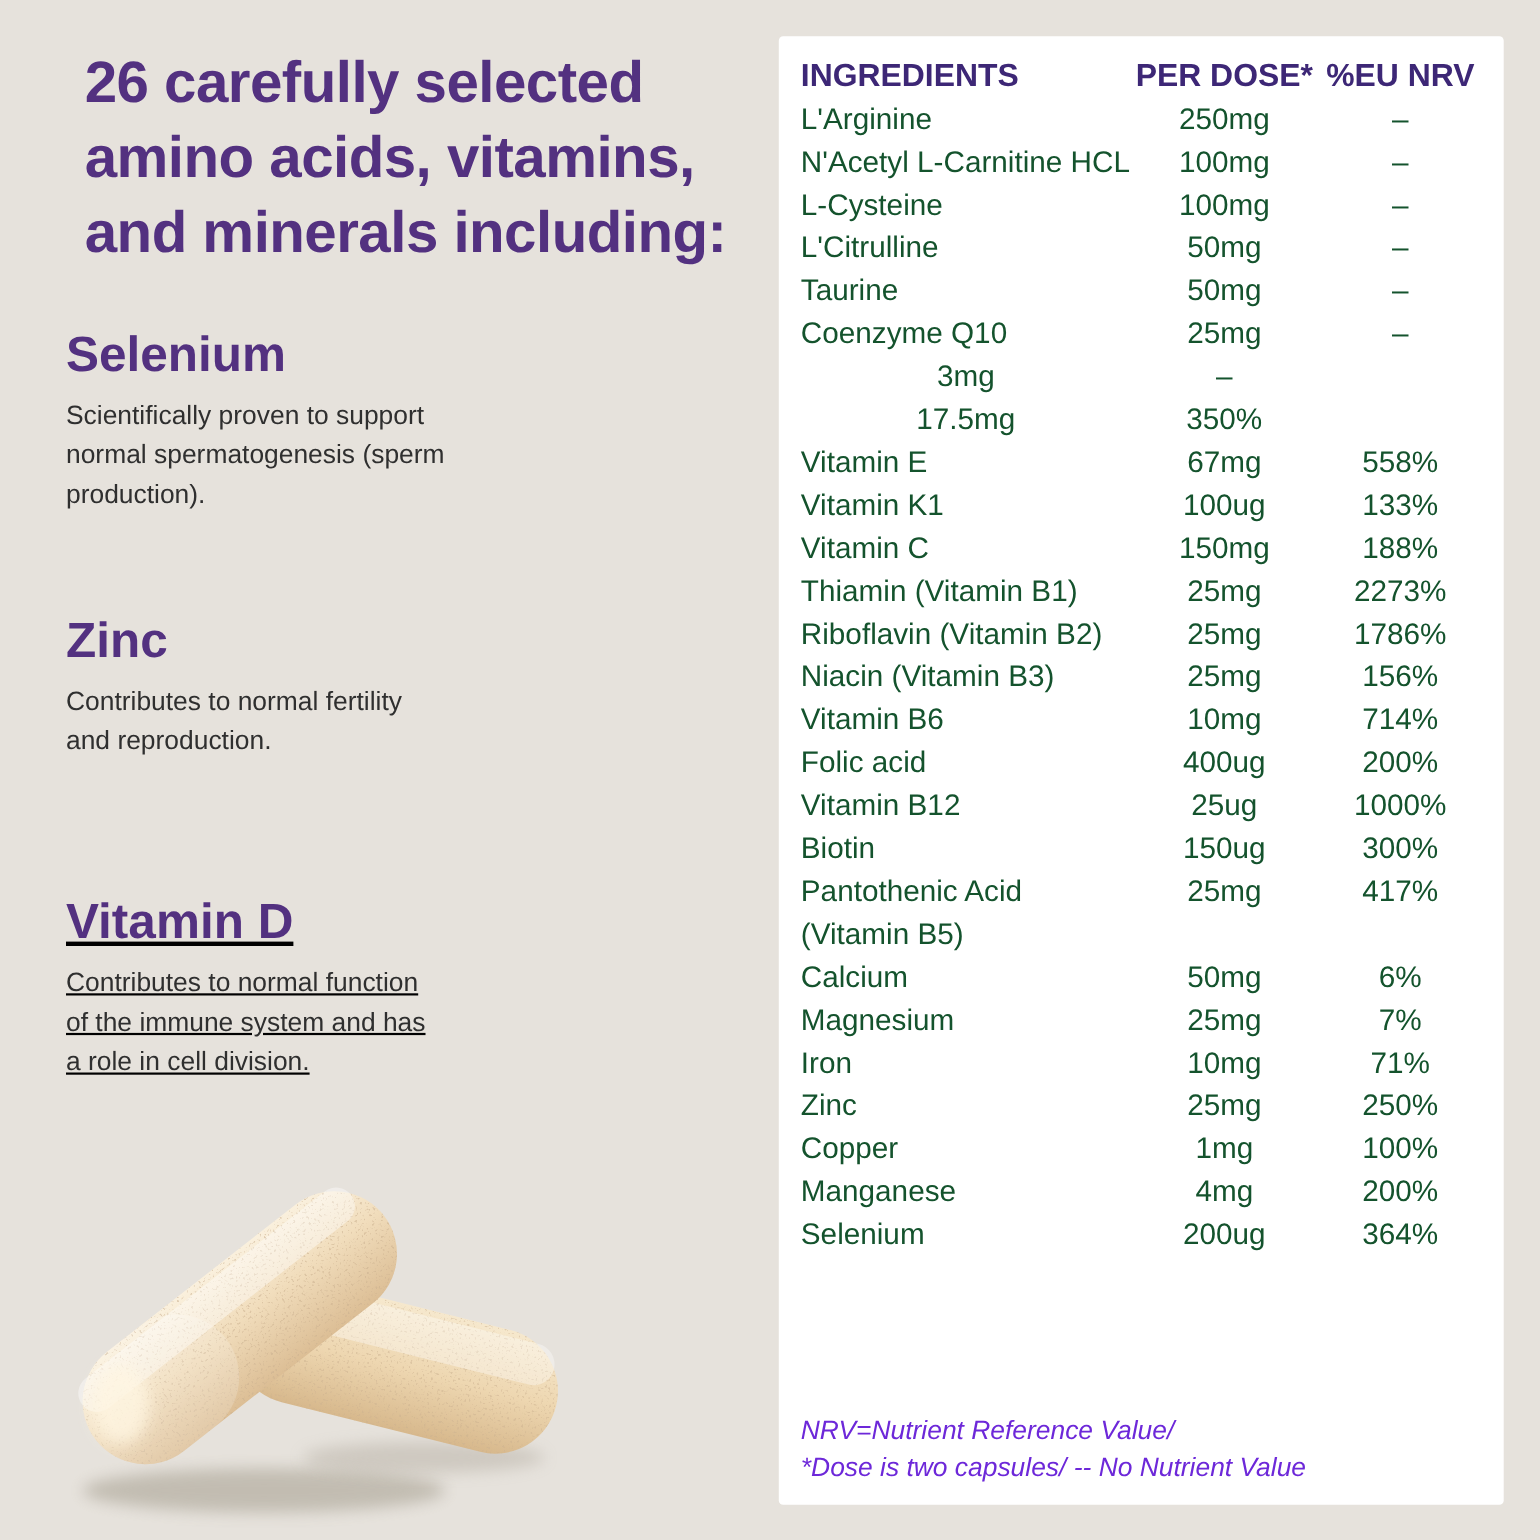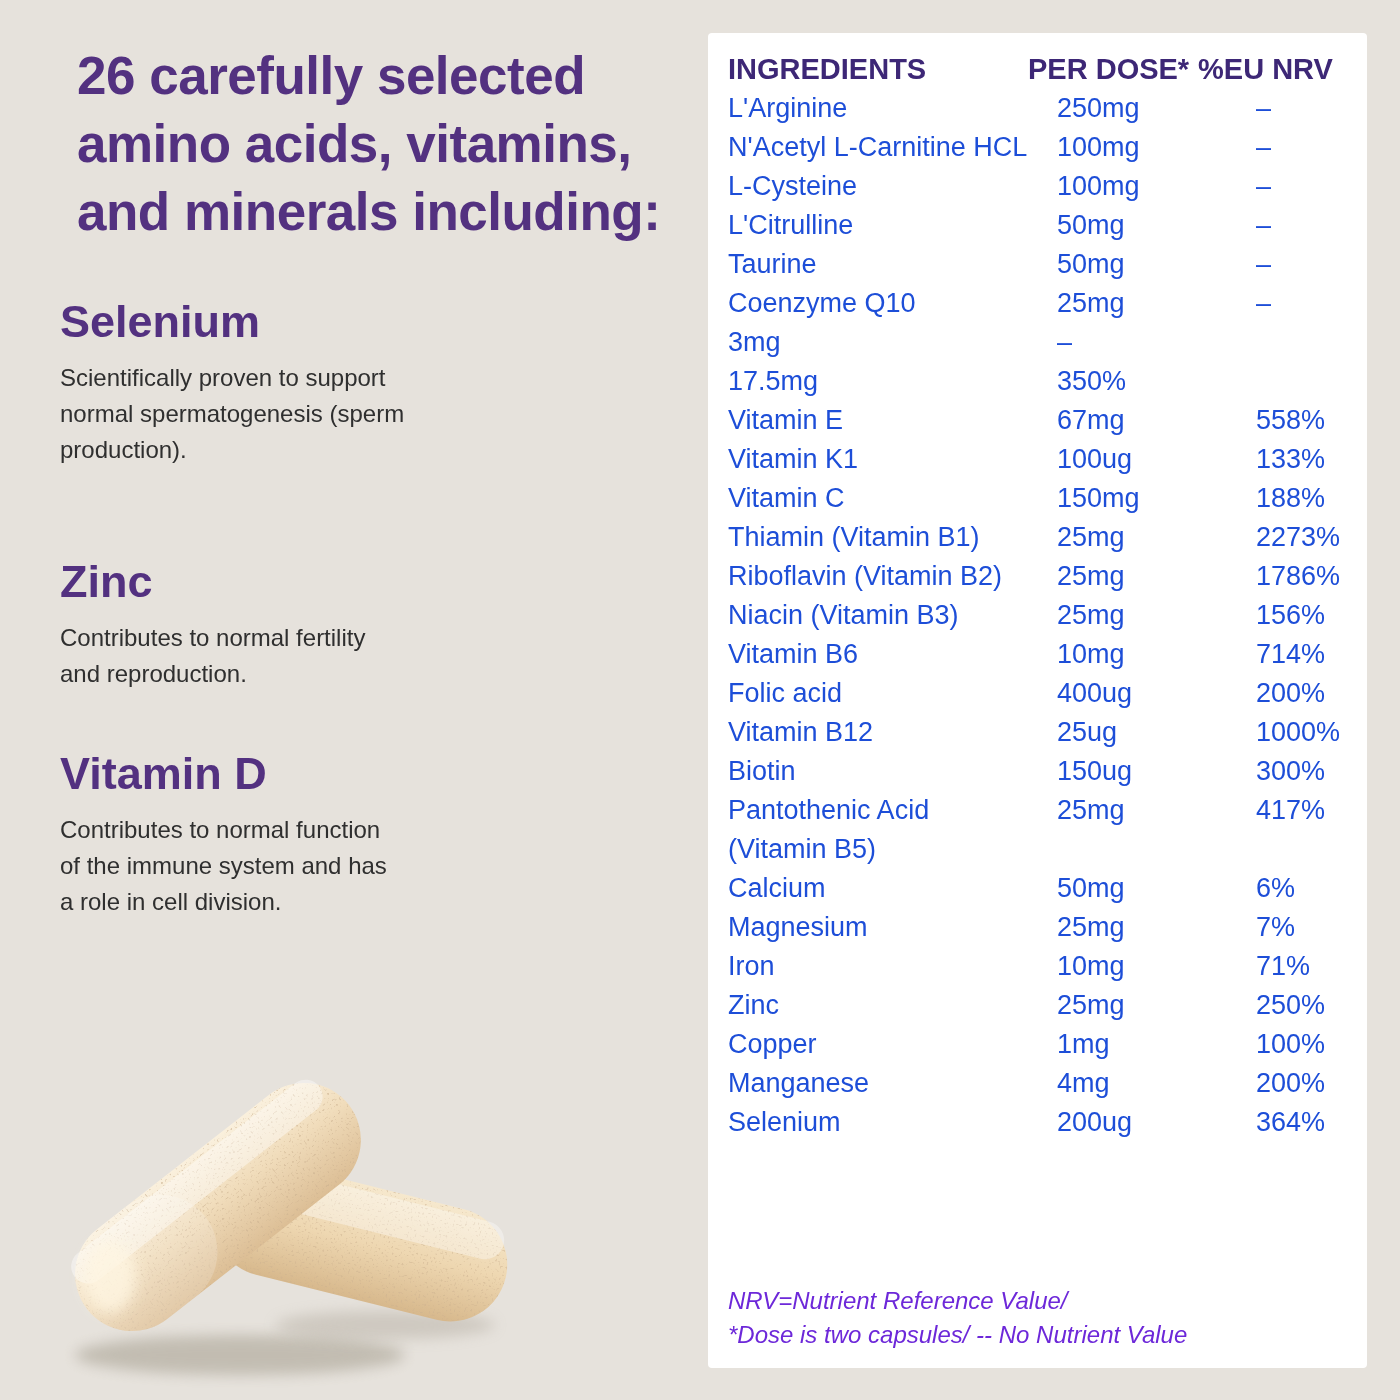--- a/index.html
+++ b/index.html
@@ -19,38 +19,38 @@
   .section{position:absolute;left:60px;width:640px;}
   .section h2{
     margin:0;font-size:45px;line-height:52px;font-weight:600;color:#533180;
   }
   .section p{
     margin:12px 0 0 0;font-size:24px;line-height:36px;font-weight:400;
     color:#2f2f2f;white-space:pre-line;
   }
   .sec-selenium{top:296px;}
   .sec-zinc{top:556px;}
-  .sec-vitd{top:748px;}
+  .sec-vitd{top:812px;text-decoration:underline;}
   .capsules{position:absolute;left:40px;top:1035px;width:480px;height:360px;}
   
   .panel{
     position:absolute;left:708px;top:33px;width:659px;height:1335px;
     background:#ffffff;border-radius:4px;box-sizing:border-box;
     padding:16px 19px 0 20px;
   }
   .t-head,.t-row{
     display:grid;grid-template-columns:300px 170px 150px;
     align-items:start;
   }
   .t-head{
     font-size:29px;line-height:40px;font-weight:700;color:#3d2776;
     letter-spacing:0px;
   }
-  .t-row{font-size:27px;line-height:39px;font-weight:400;color:#1d4ed8;gap:29px;}
-  .cell-dose,.cell-nrv,.th-dose,.th-nrv{text-align:left;}
+  .t-row{font-size:27px;line-height:39px;font-weight:400;color:#14532d;}
+  .cell-dose,.cell-nrv,.th-dose,.th-nrv{text-align:center;}
   .footnote{
     position:absolute;left:20px;bottom:16px;width:610px;
     font-size:24px;line-height:34px;font-style:italic;color:#6d28d9;
     white-space:pre-line;
   }
 </style>
 </head>
 <body>
 
 <div>

